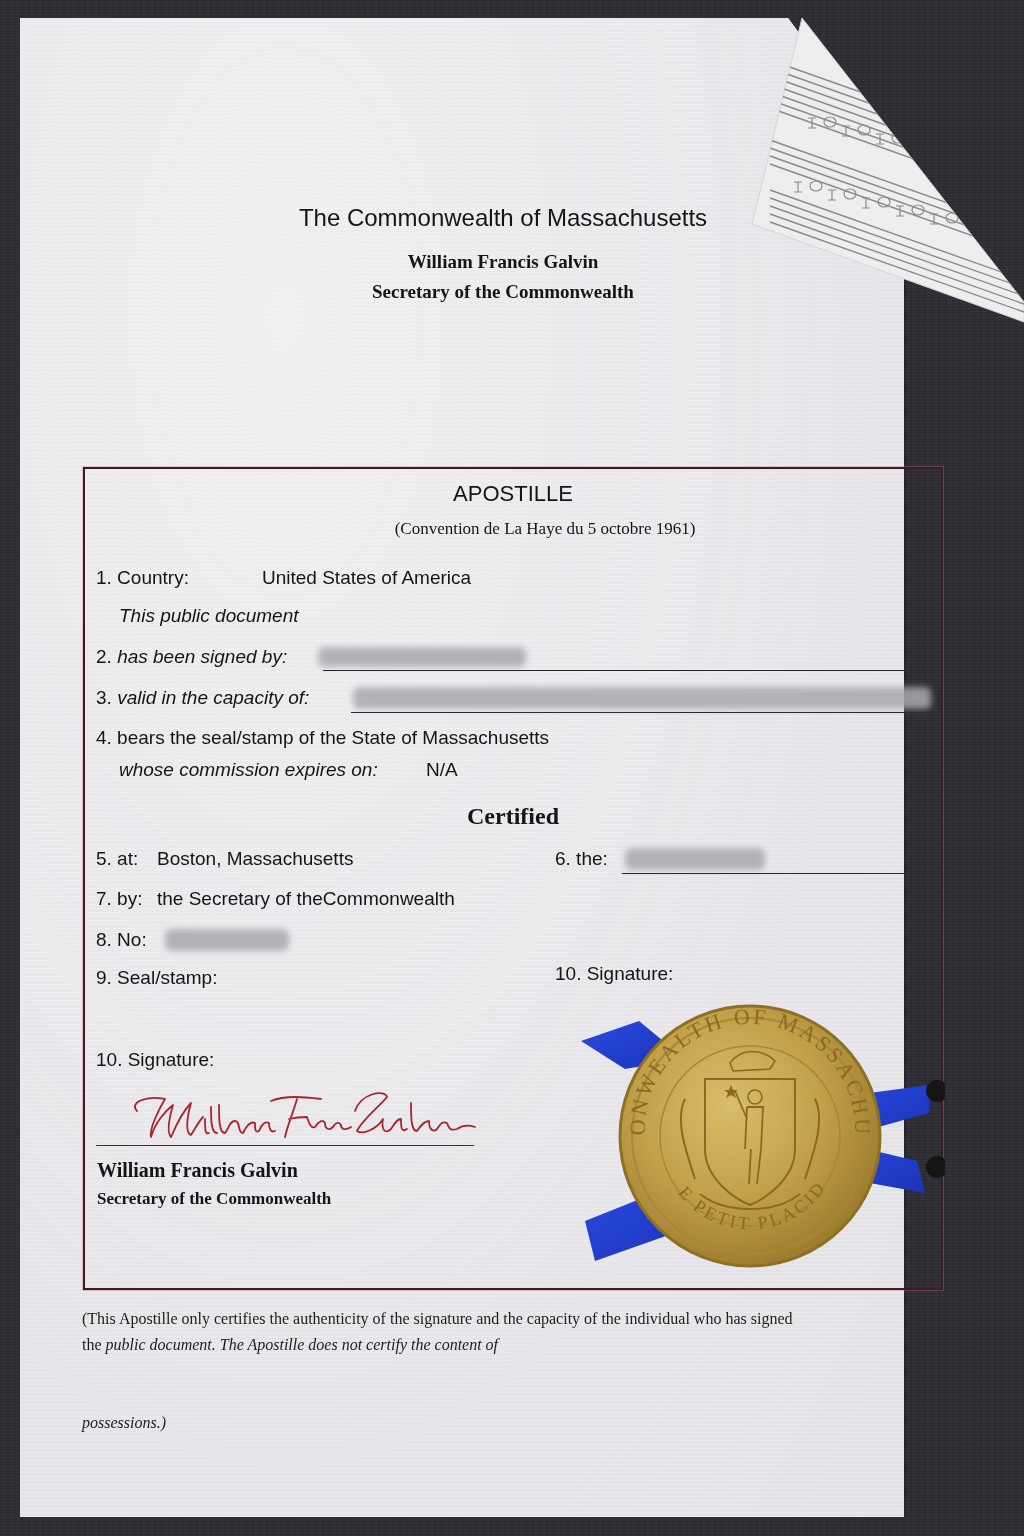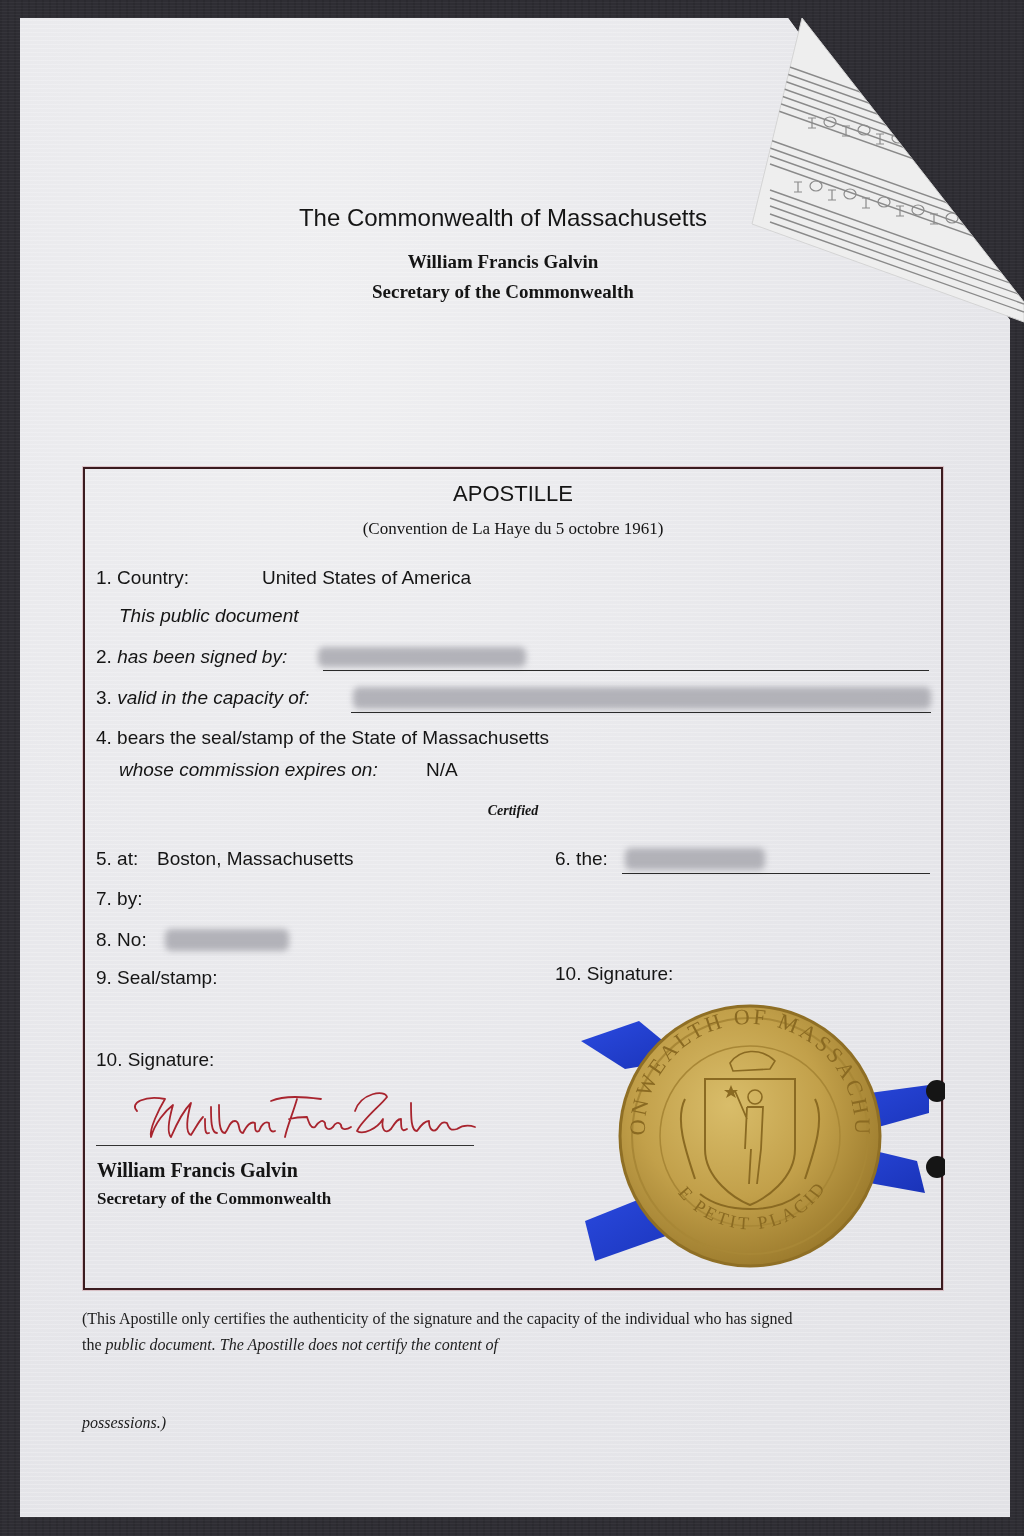--- a/index.html
+++ b/index.html
@@ -4,21 +4,21 @@
 <style>
   html, body { margin: 0; padding: 0; }
   body {
     width: 1024px; height: 1536px; position: relative; overflow: hidden;
     background: #2e2d33;
     background-image:
       repeating-linear-gradient(0deg, rgba(255,255,255,0.035) 0px, rgba(255,255,255,0.035) 1px, transparent 1px, transparent 3px),
       repeating-linear-gradient(90deg, rgba(0,0,0,0.08) 0px, rgba(0,0,0,0.08) 2px, transparent 2px, transparent 7px);
   }
   .paper {
-    position: absolute; left: 20px; top: 18px; width: 990px; height: 1499px;
+    position: absolute; left: 20px; top: 18px; width: 884px; height: 1499px;
     background: #e9e9ec;
     background-image:
       repeating-linear-gradient(0deg, rgba(255,255,255,0.22) 0px, rgba(255,255,255,0.22) 1px, transparent 1px, transparent 4px),
       radial-gradient(ellipse at 30% 20%, #efeff1 0%, #e6e6ea 60%, #e2e2e6 100%);
     box-shadow: 0 2px 4px rgba(0,0,0,0.5);
     clip-path: polygon(0 0, 768px 0, 990px 302px, 990px 100%, 0 100%);
   }
   .serif { font-family: "Liberation Serif", "DejaVu Serif", serif; }
   .sans { font-family: "Liberation Sans", "DejaVu Sans", sans-serif; }
   .abs { position: absolute; white-space: nowrap; color: #151515; }
@@ -26,30 +26,30 @@
   .h-title { left: 0; width: 966px; top: 186px; text-align: center; font-size: 24px; }
   .h-name { left: 0; width: 966px; top: 233px; text-align: center; font-size: 19px; font-weight: bold; }
   .h-role { left: 0; width: 966px; top: 263px; text-align: center; font-size: 19px; font-weight: bold; }
 
   .box {
     position: absolute; left: 63px; top: 449px; width: 856px; height: 819px;
     border: 2px solid #3b1c20;
     box-shadow: 0 0 0 1px rgba(190,120,130,0.35);
   }
   .box-title { left: 0; width: 856px; top: 12px; text-align: center; font-size: 22px; }
-  .box-sub { left: 0; width: 856px; top: 50px; text-align: center; font-size: 17px; }
+  .box-sub { left: 0; width: 856px; top: 50px; text-align: center; font-size: 17px; padding-left: 32px; }
 
   .lbl { font-size: 19px; }
   .it { font-style: italic; }
   .line { position: absolute; height: 0; border-top: 1px solid #2a2a2a; }
   .redact {
     position: absolute; background: #a9a9b0; border-radius: 6px;
     filter: blur(3px); opacity: 0.85;
   }
-  .certified { left: 0; width: 856px; top: 334px; text-align: center; font-size: 14px; font-weight: bold; font-style: italic; }
+  .certified { left: 0; width: 856px; top: 334px; text-align: center; font-size: 24px; font-weight: bold; }
   .sig-name { font-size: 20px; font-weight: bold; }
   .sig-role { font-size: 17px; font-weight: bold; }
 
   .footer { font-size: 16px; color: #1d1d1d; }
   .footer b { font-weight: bold; }
 
   .fold {
     position: absolute; left: 0; top: 0; width: 1024px; height: 330px; pointer-events: none;
   }
 </style>
@@ -89,20 +89,21 @@
 
     <div class="abs serif certified">Certified</div>
 
     <div class="abs sans lbl" style="left:11px; top:379px;">5. at:</div>
     <div class="abs sans lbl" style="left:72px; top:379px;">Boston, Massachusetts</div>
     <div class="abs sans lbl" style="left:470px; top:379px;">6. the:</div>
     <div class="redact" style="left:540px; top:379px; width:140px; height:22px;"></div>
     <div class="line" style="left:537px; top:404px; width:308px;"></div>
 
     <div class="abs sans lbl" style="left:11px; top:419px;">7. by:</div>
+    <div class="abs sans lbl" style="left:72px; top:419px;">the Secretary of theCommonwealth</div>
 
     <div class="abs sans lbl" style="left:11px; top:460px;">8. No:</div>
     <div class="redact" style="left:80px; top:460px; width:124px; height:22px;"></div>
 
     <div class="abs sans lbl" style="left:11px; top:498px;">9. Seal/stamp:</div>
     <div class="abs sans lbl" style="left:470px; top:494px;">10. Signature:</div>
 
     <div class="abs sans lbl" style="left:11px; top:580px;">10. Signature:</div>
 
     <svg style="position:absolute; left:40px; top:620px;" width="360" height="60" viewBox="0 0 360 60">

